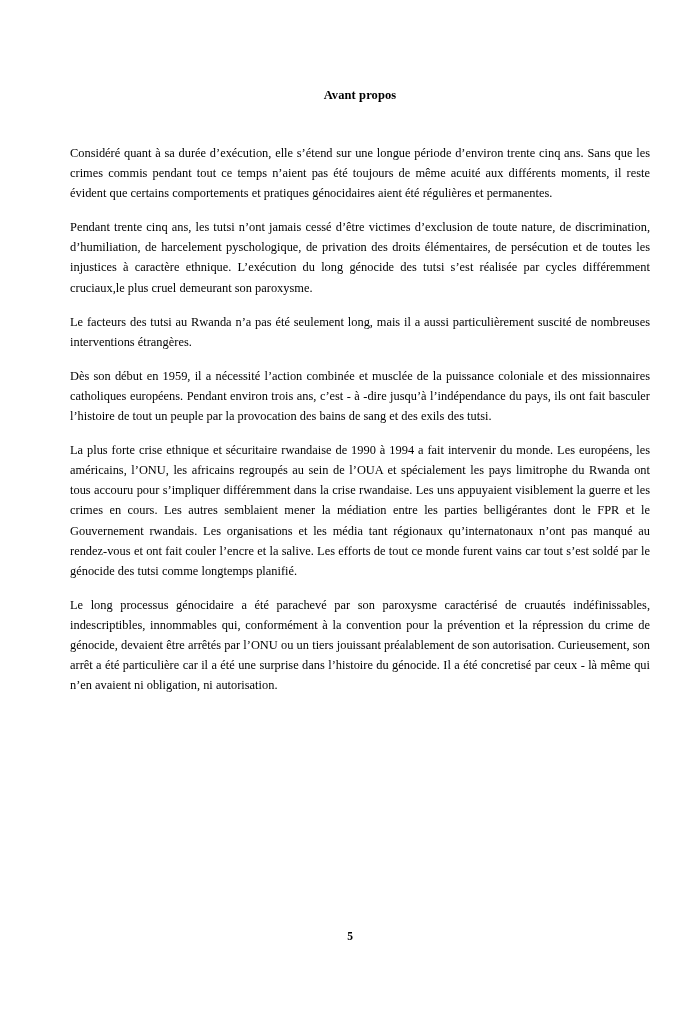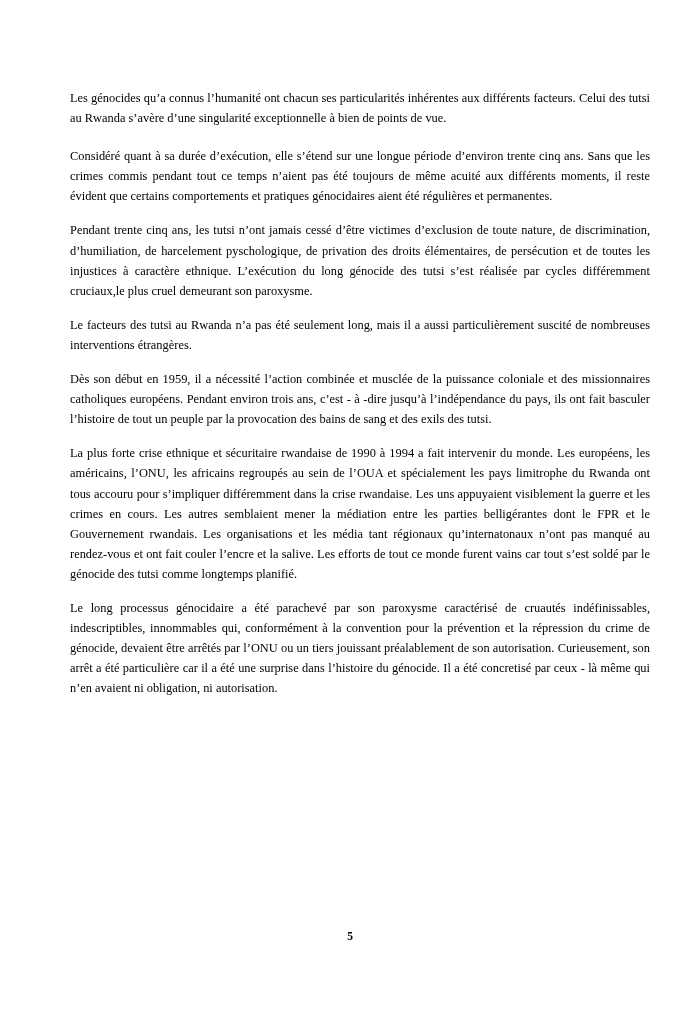--- a/index.html
+++ b/index.html
@@ -54,21 +54,21 @@
     text-align: center;
     font-size: 11.5px;
     font-weight: bold;
   }
 </style>
 </head>
 <body>
 
 <div class="page">
   <div class="content">
-    <p class="para first">Les génocides qu’a connus l’humanité ont chacun ses particularités inhérentes aux différents facteurs. Celui des tutsi au Rwanda s’avère d’une singularité exceptionnelle à bien de points de vue.</p>
+    <h1 class="doc-title">Avant propos</h1>
     <p class="para">Considéré quant à sa durée d’exécution, elle s’étend sur une   longue période d’environ trente cinq ans. Sans que  les  crimes commis pendant tout ce temps n’aient pas été toujours de même acuité aux  différents moments,  il reste évident que certains  comportements  et pratiques génocidaires aient été  régulières et permanentes.</p>
     <p class="para">Pendant trente cinq ans, les tutsi n’ont jamais cessé d’être victimes d’exclusion de toute nature, de discrimination, d’humiliation, de harcelement pyschologique, de privation des droits élémentaires, de  persécution et de toutes les injustices à caractère ethnique.  L’exécution du long génocide des tutsi s’est  réalisée par cycles différemment cruciaux,le plus cruel demeurant son paroxysme.</p>
     <p class="para">Le facteurs des tutsi  au Rwanda  n’a pas été seulement long, mais il a aussi particulièrement suscité de nombreuses interventions étrangères.</p>
     <p class="para">Dès son début en 1959, il a nécessité l’action combinée et musclée de la puissance coloniale et des missionnaires  catholiques  européens.  Pendant environ trois ans,  c’est - à -dire jusqu’à l’indépendance du pays, ils ont fait basculer l’histoire de tout un peuple par la provocation des bains de sang et des exils des tutsi.</p>
     <p class="para">La plus forte crise ethnique et sécuritaire rwandaise de 1990 à 1994 a fait intervenir du monde. Les européens, les américains, l’ONU, les africains regroupés au sein de l’OUA et spécialement les pays limitrophe du Rwanda ont tous accouru pour s’impliquer différemment dans la crise rwandaise. Les uns  appuyaient visiblement la guerre et les crimes en cours. Les autres semblaient mener la médiation entre les parties belligérantes dont le FPR et le Gouvernement rwandais.  Les organisations et les média  tant régionaux qu’internatonaux n’ont pas  manqué au rendez-vous et ont fait couler l’encre et la salive.  Les efforts de tout ce monde furent vains car  tout s’est soldé par le génocide des tutsi comme longtemps planifié.</p>
     <p class="para">Le long processus génocidaire a été parachevé par son paroxysme   caractérisé de cruautés indéfinissables,  indescriptibles,  innommables qui,  conformément  à la convention  pour  la prévention et la répression du crime de génocide, devaient être arrêtés par l’ONU ou un tiers jouissant préalablement de son autorisation. Curieusement, son arrêt a été particulière car il a été une surprise dans l’histoire du génocide. Il a été concretisé par ceux - là même qui n’en avaient ni obligation, ni autorisation.</p>
   </div>
   <div class="page-number">5</div>
 </div>
 

